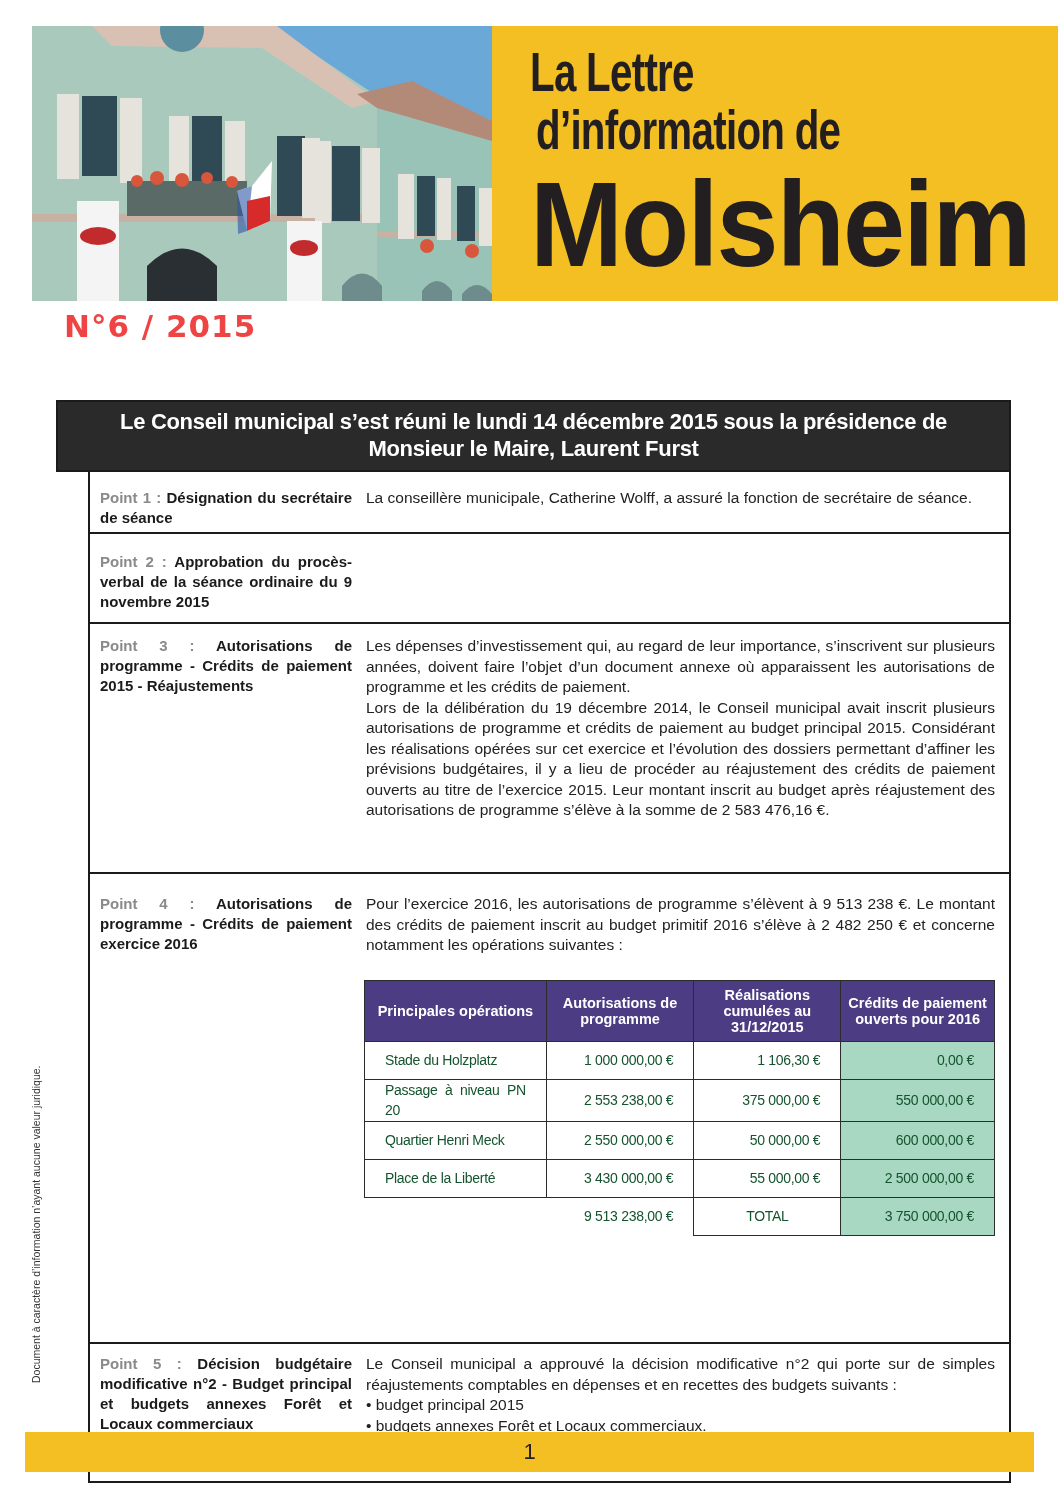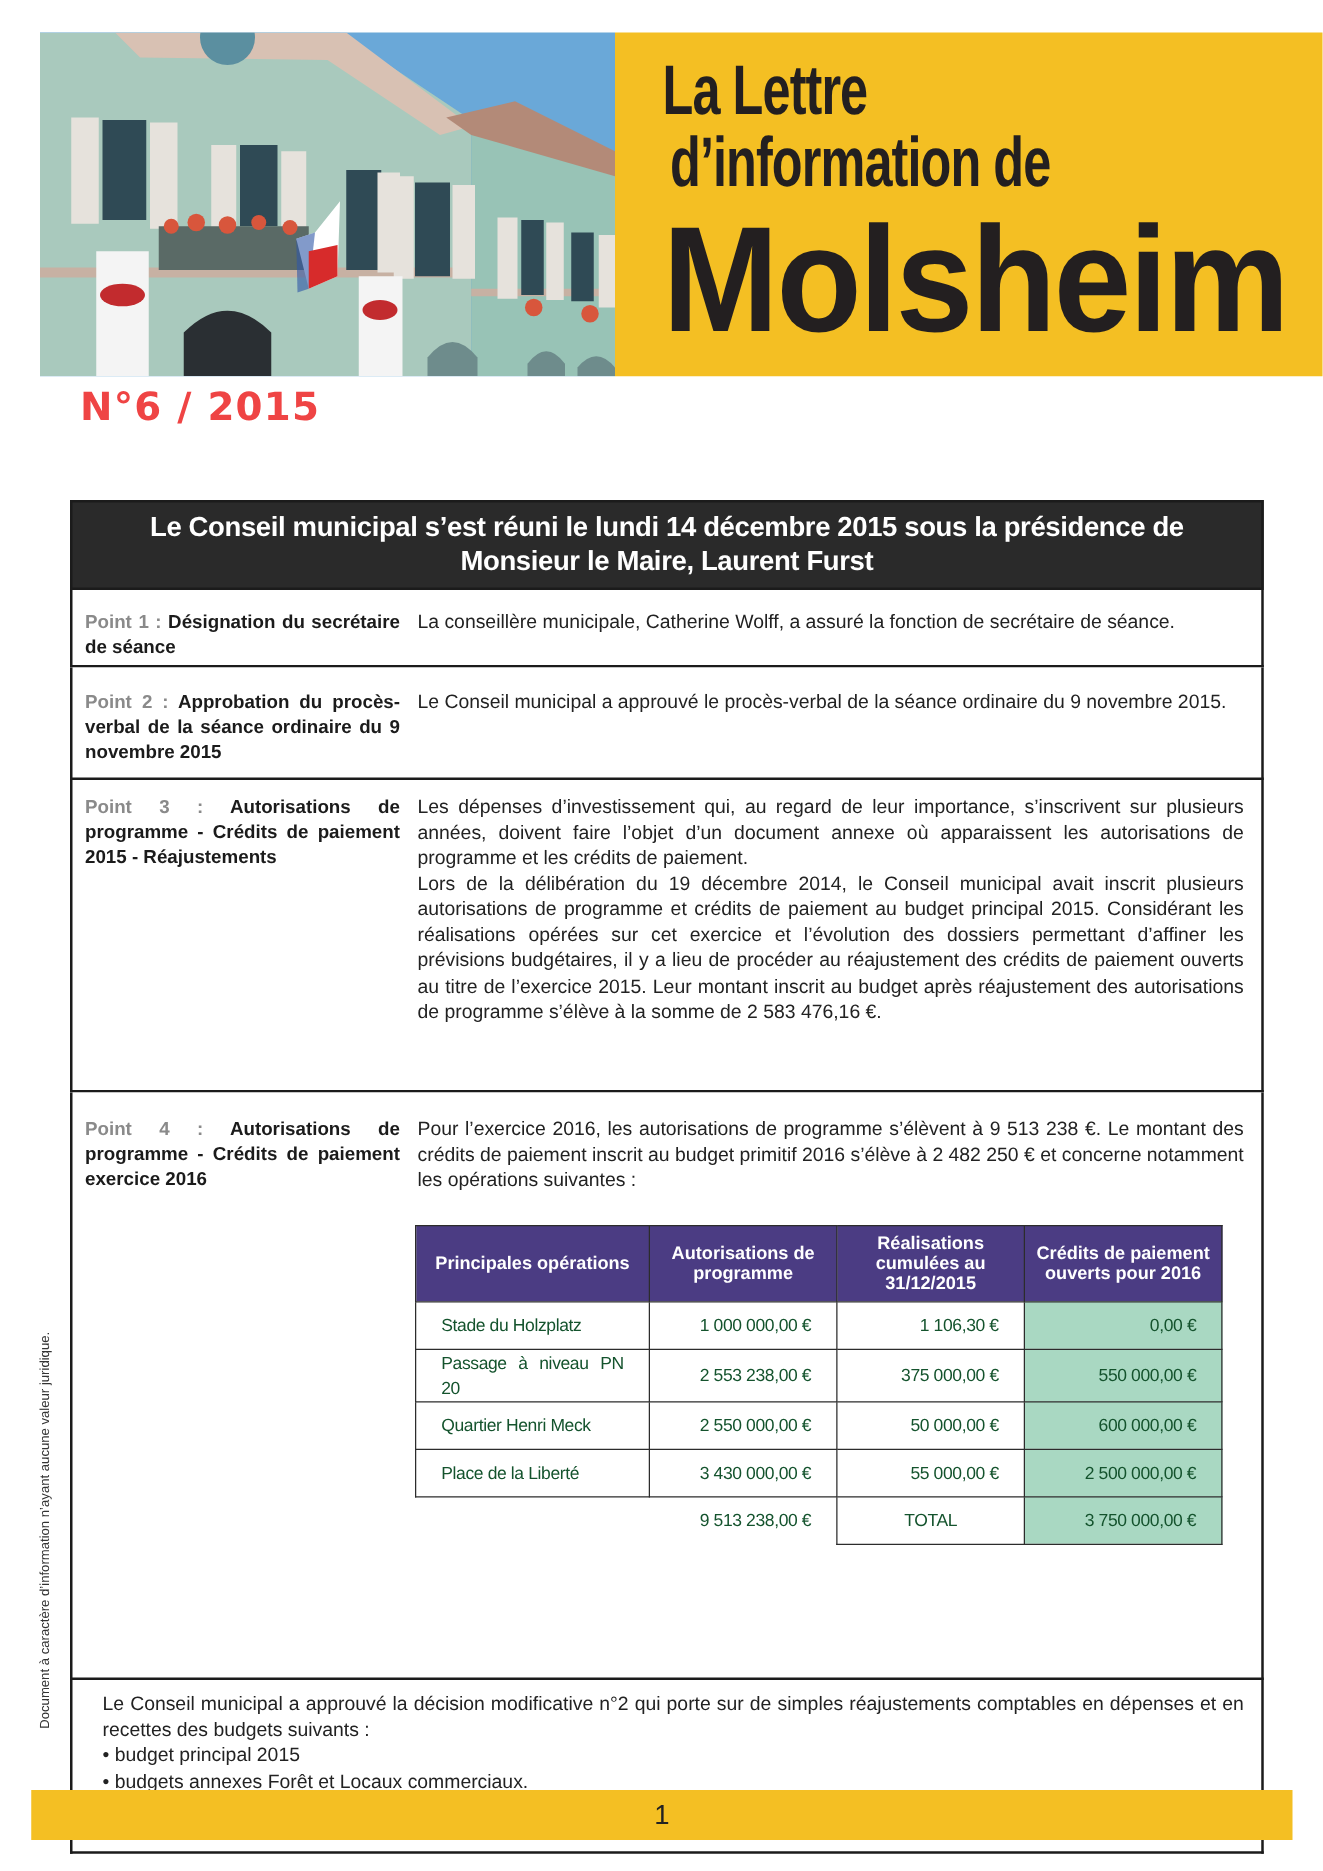--- a/index.html
+++ b/index.html
@@ -26,21 +26,21 @@
   .side-note { position: absolute; left: 30px; top: 1383px; width: 360px; height: 14px;
                transform: rotate(-90deg); transform-origin: left top;
                font-size: 10.5px; color: #333; white-space: nowrap; }
 
   
   .frame { position: absolute; left: 56px; top: 369px; width: 955px; }
   .banner { background: #2a2a2a; color: #fff; text-align: center; font-weight: bold;
             font-size: 22px; line-height: 27px; padding: 6px 10px 8px; letter-spacing: -0.3px;
             border: 2px solid #1b1b1b; margin-top: 31px; }
   .point { border: 2px solid #1b1b1b; border-top: none; position: relative; display: flex;
-           padding: 14px 14px 0 10px; box-sizing: border-box; background: #fff; }
+           padding: 14px 14px 0 10px; box-sizing: border-box; background: #fff; margin-left: 32px; }
   .point .left { width: 252px; flex: none; font-size: 15px; line-height: 20px; font-weight: bold;
                  text-align: justify; color: #1b1b1b; }
   .point .left .lbl { color: #8a8a8a; }
   .point .right { flex: 1; padding-left: 14px; font-size: 15.5px; line-height: 20.5px;
                   text-align: justify; color: #222; }
   .right p { margin: 0; }
 
   
   .budget { border-collapse: collapse; margin-top: 24px; margin-left: -2px; font-size: 14px; }
   .budget th { background: #4b3c83; color: #fff; font-weight: bold; font-size: 14.5px;
@@ -150,23 +150,20 @@
     <div class="right">
       <p>La conseillère municipale, Catherine Wolff, a assuré la fonction de secrétaire de séance.</p>
     </div>
   </div>
 
   <div class="point" style="height:90px; padding-top:18px;">
     <div class="left">
       <span class="lbl">Point 2 :</span>
       <span>Approbation du procès-verbal de la séance ordinaire du 9 novembre 2015</span>
     </div>
-    <div class="right">
-      <p>Le Conseil municipal a approuvé le procès-verbal de la séance ordinaire du 9 novembre 2015.</p>
-    </div>
   </div>
 
   <div class="point" style="height:250px; padding-top:12px;">
     <div class="left">
       <span class="lbl">Point 3 :</span>
       <span>Autorisations de programme - Crédits de paiement 2015 - Réajustements</span>
     </div>
     <div class="right">
       <p>Les dépenses d’investissement qui, au regard de leur importance, s’inscrivent sur plusieurs années, doivent faire l’objet d’un document annexe où apparaissent les autorisations de programme et les crédits de paiement.</p>
       <p>Lors de la délibération du 19 décembre 2014, le Conseil municipal avait inscrit plusieurs autorisations de programme et crédits de paiement au budget principal 2015. Considérant les réalisations opérées sur cet exercice et l’évolution des dossiers permettant d’affiner les prévisions budgétaires, il y a lieu de procéder au réajustement des crédits de paiement ouverts au titre de l’exercice 2015. Leur montant inscrit au budget après réajustement des autorisations de programme s’élève à la somme de 2 583 476,16 €.</p>
@@ -226,20 +223,24 @@
             <td class="num blank">9 513 238,00 €</td>
             <td class="center">TOTAL</td>
             <td class="num green">3 750 000,00 €</td>
           </tr>
         </tbody>
       </table>
     </div>
   </div>
 
   <div class="point" style="height:139px; padding-top:10px;">
+    <div class="left">
+      <span class="lbl">Point 5 :</span>
+      <span>Décision budgétaire modificative n°2 - Budget principal et budgets annexes Forêt et Locaux commerciaux</span>
+    </div>
     <div class="right">
       <p>Le Conseil municipal a approuvé la décision modificative n°2 qui porte sur de simples réajustements comptables en dépenses et en recettes des budgets suivants :</p>
       <p style="text-align:left">• budget principal 2015</p>
       <p style="text-align:left">• budgets annexes Forêt et Locaux commerciaux.</p>
     </div>
   </div>
 </div>
 
 <div class="footer-band">
   <span>1</span>

